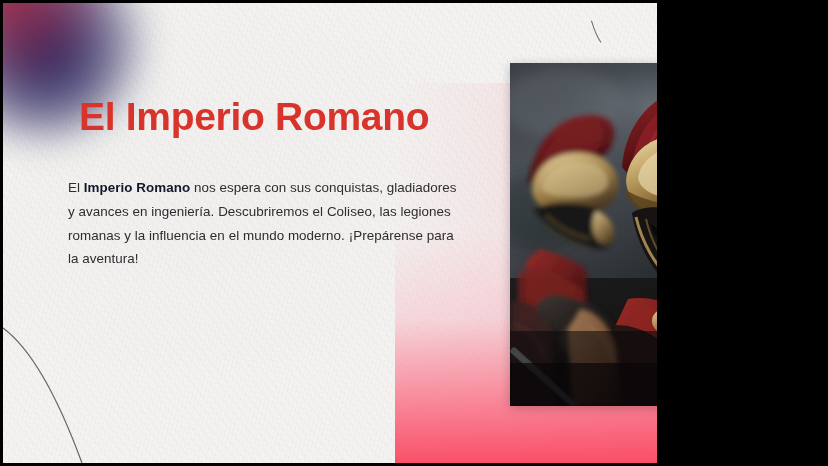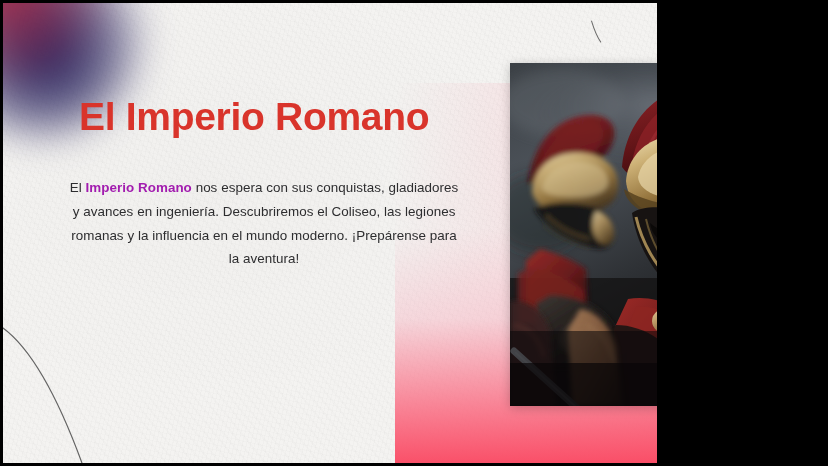--- a/index.html
+++ b/index.html
@@ -12,21 +12,20 @@
   }
 
   #slide {
     position: relative;
     width: 660px;
     height: 466px;
     overflow: hidden;
     background: #f4f3f1;
     box-sizing: border-box;
     border: 3px solid #000;
-    text-align: center;
   }
 
   
   .paper-texture {
     position: absolute;
     inset: 0;
     background-color: #f4f3f1;
     background-image:
       repeating-linear-gradient(
         103deg,
@@ -132,21 +131,21 @@
   .body-copy {
     position: absolute;
     left: 65px;
     top: 160px;
     width: 392px;
     font-size: 13.4px;
     line-height: 23.6px;
     color: #2d2d2f;
     letter-spacing: 0.05px;
   }
-  .body-copy b { font-weight: 700; color: #a21caf; }
+  .body-copy b { font-weight: 700; color: #0f172a; }
 
   
   .photo-frame {
     position: absolute;
     left: 507px;
     top: 60px;
     width: 238px;
     height: 343px;
     overflow: hidden;
     background: #12100f;

